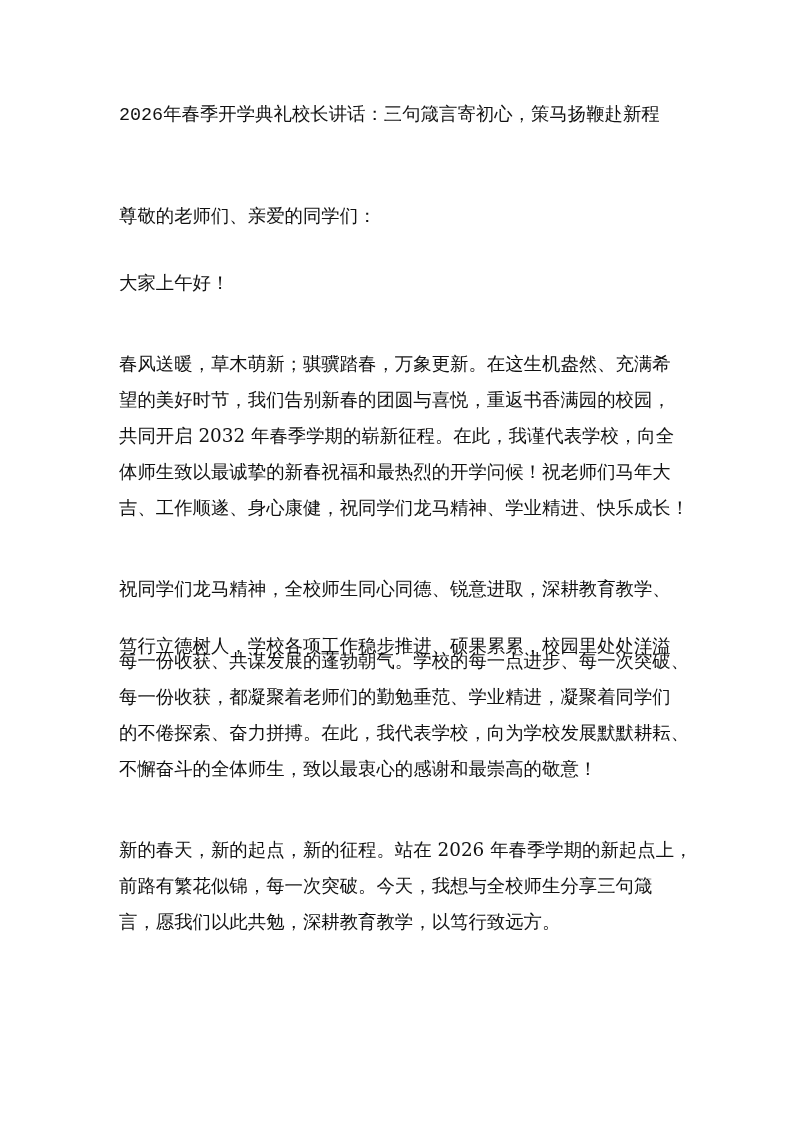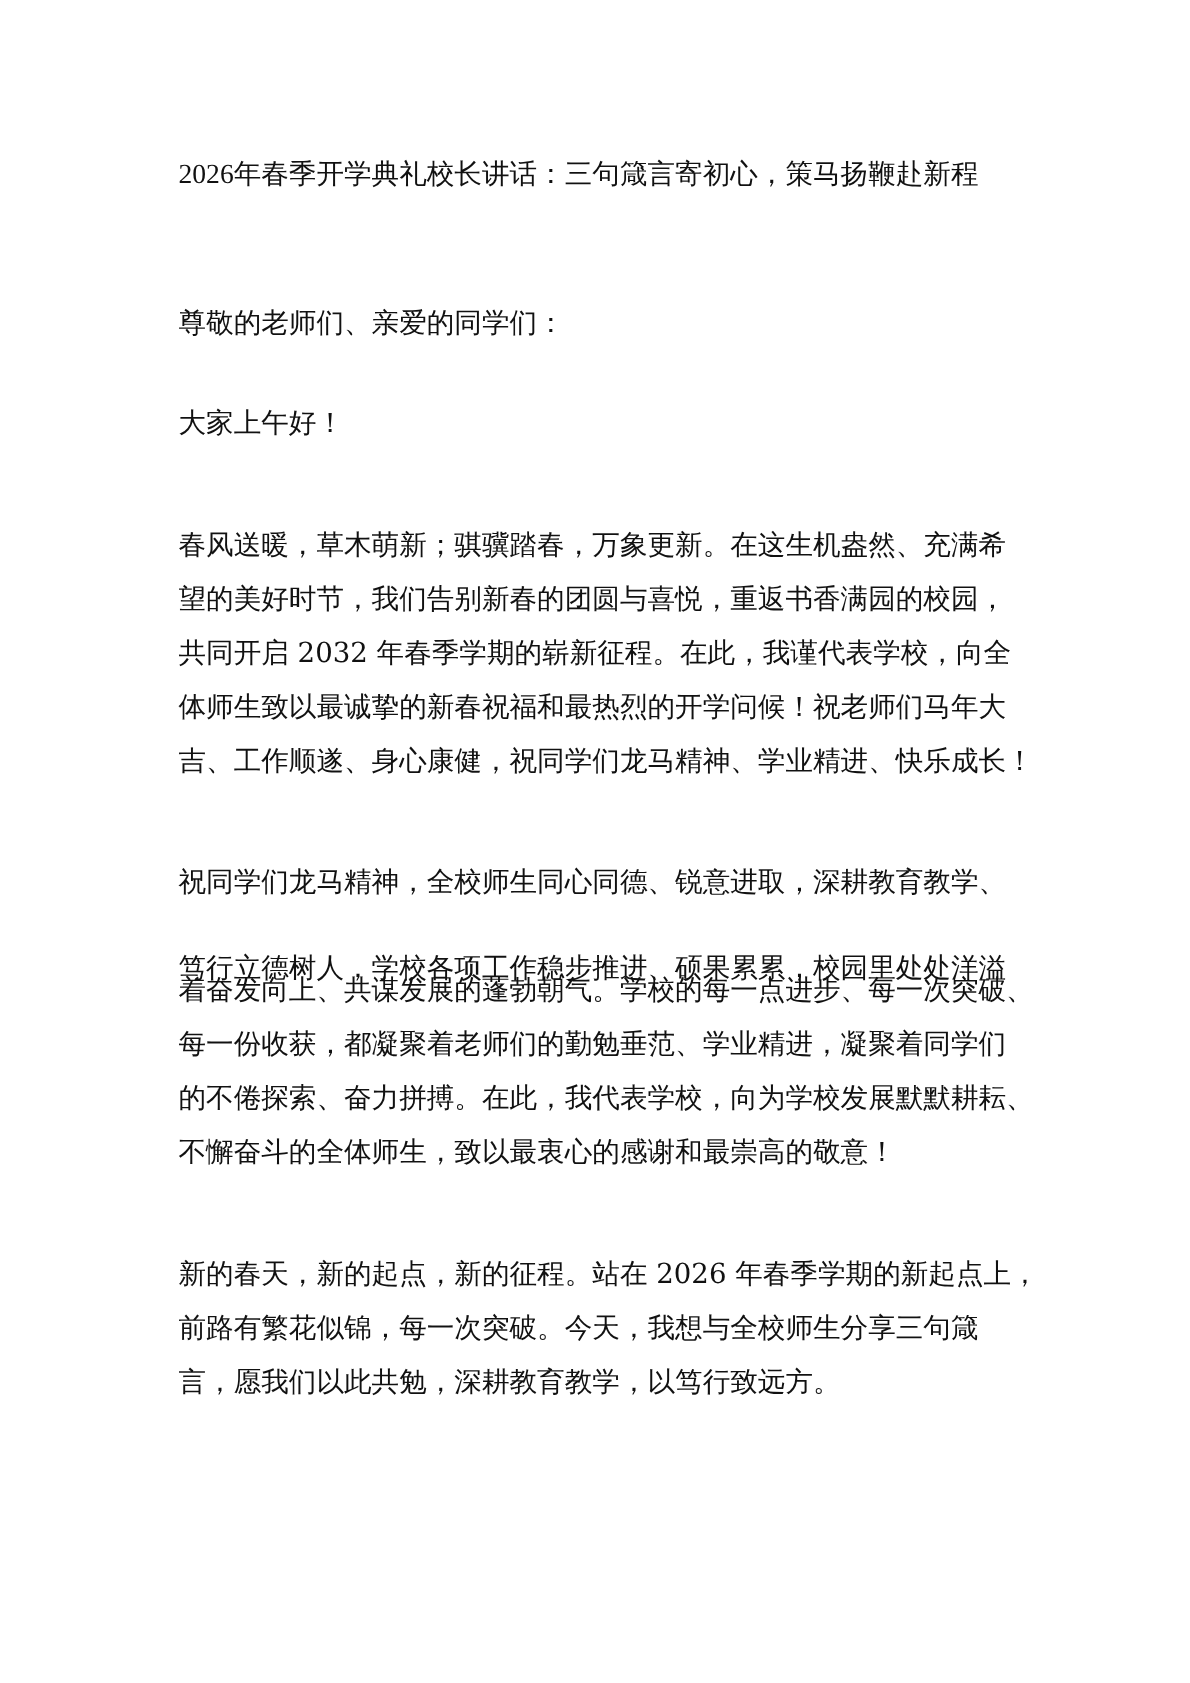--- a/index.html
+++ b/index.html
@@ -6,42 +6,42 @@
   body { width: 793px; height: 1122px; position: relative; overflow: hidden; }
   .page {
     position: absolute; left: 119px; top: 0; width: 560px;
     font-family: "DejaVu Serif", "Liberation Serif", serif;
     color: #111111; font-size: 18.4px;
   }
   .line {
     position: absolute; left: 0; white-space: nowrap; height: 24px; line-height: 24px;
     letter-spacing: 0px;
   }
-  .title { font-family: Liberation Serif, serif; }
+  .title { font-family: Liberation Mono, monospace; }
 </style>
 </head>
 <body>
 
 <div class="page">
   <div class="line title" style="top:104px">2026年春季开学典礼校长讲话：三句箴言寄初心，策马扬鞭赴新程</div>
   <div class="line" style="top:204px">尊敬的老师们、亲爱的同学们：</div>
   <div class="line" style="top:271px">大家上午好！</div>
 
   <div>
     <div class="line" style="top:352px">春风送暖，草木萌新；骐骥踏春，万象更新。在这生机盎然、充满希</div>
     <div class="line" style="top:388px">望的美好时节，我们告别新春的团圆与喜悦，重返书香满园的校园，</div>
     <div class="line" style="top:424px">共同开启 2032 年春季学期的崭新征程。在此，我谨代表学校，向全</div>
     <div class="line" style="top:460px">体师生致以最诚挚的新春祝福和最热烈的开学问候！祝老师们马年大</div>
     <div class="line" style="top:496px">吉、工作顺遂、身心康健，祝同学们龙马精神、学业精进、快乐成长！</div>
   </div>
 
   <div>
     <div class="line" style="top:577px">祝同学们龙马精神，全校师生同心同德、锐意进取，深耕教育教学、</div>
     <div class="line" style="top:634px">笃行立德树人，学校各项工作稳步推进、硕果累累，校园里处处洋溢</div>
-    <div class="line" style="top:649px">着奋发向上、共谋发展的蓬勃朝气。学校的每一点进步、每一次突破、</div>
+    <div class="line" style="top:649px">每一份收获、共谋发展的蓬勃朝气。学校的每一点进步、每一次突破、</div>
     <div class="line" style="top:685px">每一份收获，都凝聚着老师们的勤勉垂范、学业精进，凝聚着同学们</div>
     <div class="line" style="top:721px">的不倦探索、奋力拼搏。在此，我代表学校，向为学校发展默默耕耘、</div>
     <div class="line" style="top:757px">不懈奋斗的全体师生，致以最衷心的感谢和最崇高的敬意！</div>
   </div>
 
   <div>
     <div class="line" style="top:838px">新的春天，新的起点，新的征程。站在 2026 年春季学期的新起点上，</div>
     <div class="line" style="top:874px">前路有繁花似锦，每一次突破。今天，我想与全校师生分享三句箴</div>
     <div class="line" style="top:910px">言，愿我们以此共勉，深耕教育教学，以笃行致远方。</div>
   </div>

